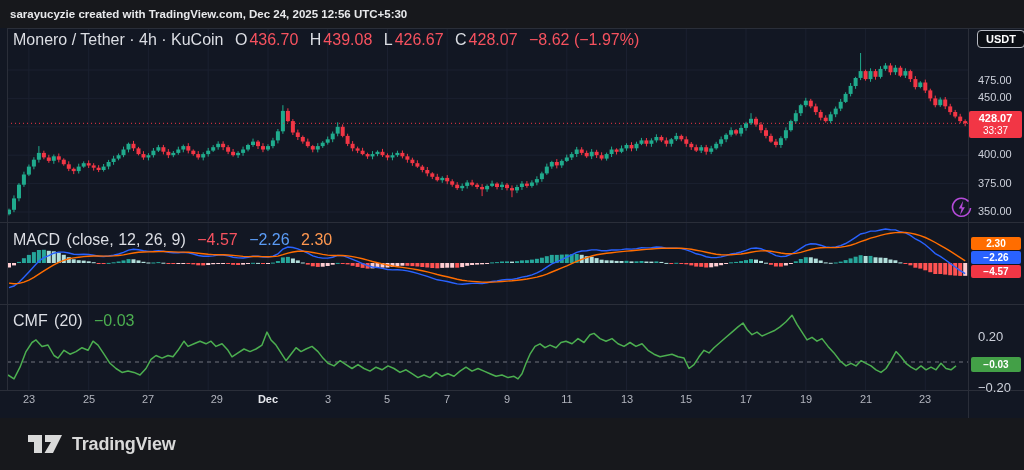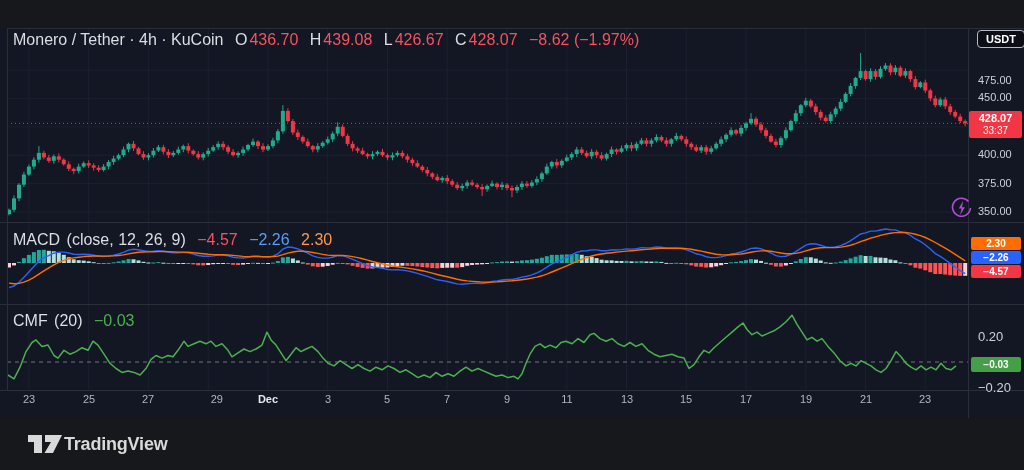--- a/index.html
+++ b/index.html
@@ -31,29 +31,32 @@
   .badge{position:absolute;color:#fff;text-align:center;border-radius:2px;font-weight:700;}
   .price-badge{left:969px;top:111px;width:53px;height:27px;background:#f23645;}
   .price-badge .p{font-size:11px;line-height:14px;}
   .price-badge .cd{font-size:10px;line-height:12px;font-weight:400;}
   .mini-badge{left:971px;width:50px;height:13px;font-size:10px;line-height:13px;border-radius:2px;}
   .currency-badge{position:absolute;left:977px;top:30px;background:#0b0e14;border:1px solid #b7bac2;
                   border-radius:4px;color:#fff;font-size:11px;font-weight:700;padding:2px 8px;}
   .cmf-tick{position:absolute;left:978px;font-size:13px;color:#ccd0da;}
   
   .footer{position:absolute;left:0;top:418px;width:1024px;height:52px;background:#17181c;}
-  .tv-logo{position:absolute;left:28px;top:13px;display:flex;align-items:center;}
+  .tv-logo{position:absolute;left:28px;top:13px;display:flex;align-items:center;gap:8px;}
   .tv-logo .brand{color:#d9d9d9;font-size:18px;font-weight:700;letter-spacing:-0.2px;}
   .flash-icon{position:absolute;left:950px;top:196px;}
 </style>
 </head>
 <body>
 
 <div class="stage">
 
+  <div class="top-bar">
+    <span>sarayucyzie created with TradingView.com, Dec 24, 2025 12:56 UTC+5:30</span>
+  </div>
 
   <div class="chart-bg"></div>
 
   <svg id="plot">
       <g>
         <line x1="28.9" y1="28" x2="28.9" y2="390" stroke="#1b2030" stroke-width="1"></line>
         <line x1="88.7" y1="28" x2="88.7" y2="390" stroke="#1b2030" stroke-width="1"></line>
         <line x1="148.4" y1="28" x2="148.4" y2="390" stroke="#1b2030" stroke-width="1"></line>
         <line x1="208.2" y1="28" x2="208.2" y2="390" stroke="#1b2030" stroke-width="1"></line>
         <line x1="268.0" y1="28" x2="268.0" y2="390" stroke="#1b2030" stroke-width="1"></line>

